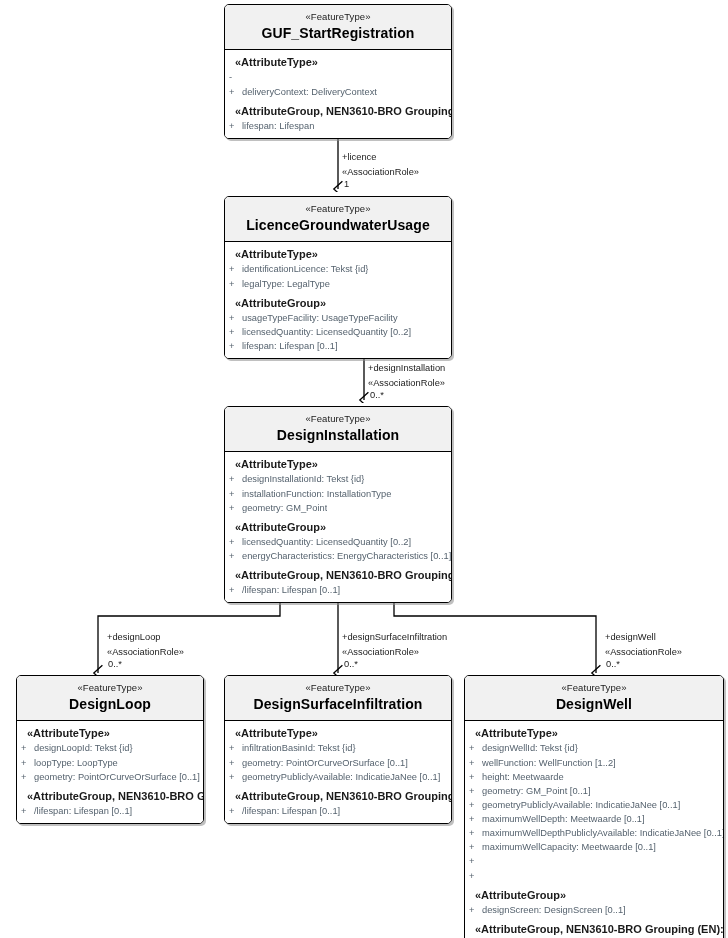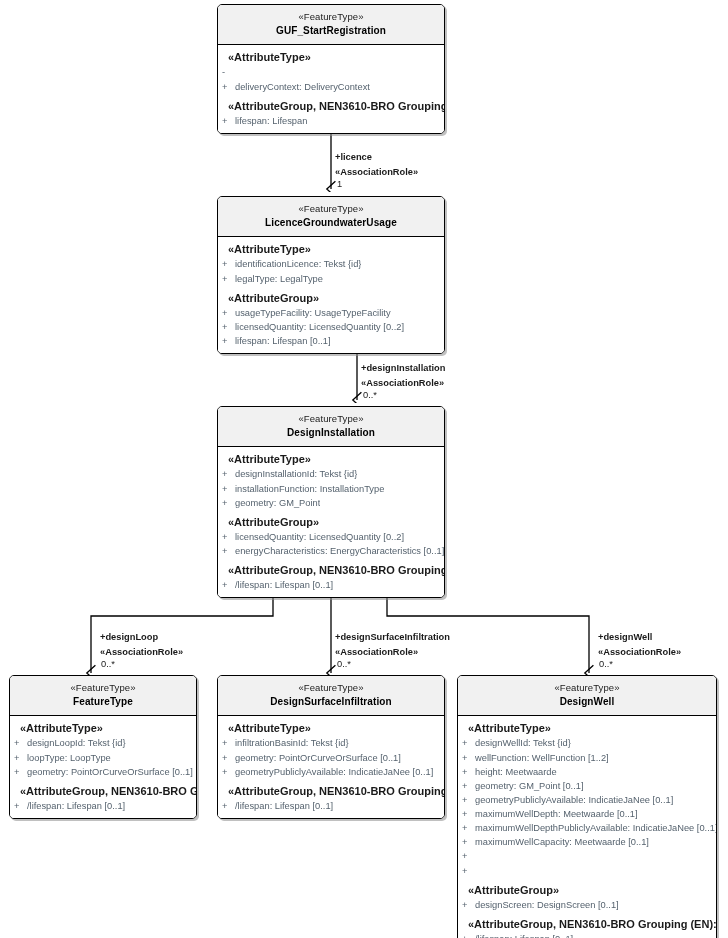--- a/index.html
+++ b/index.html
@@ -10,21 +10,21 @@
   body {
     width: 728px;
     height: 938px;
     position: relative;
     font-family: "Liberation Sans", "DejaVu Sans", sans-serif;
     overflow: hidden;
   }
 
   #diagram {
     position: absolute;
-    left: 1px; top: 0;
+    left: 8px; top: 0;
     width: 710px;
     height: 938px;
   }
 
   
   #connectors {
     position: absolute;
     left: 0; top: 0;
     width: 728px;
     height: 938px;
@@ -49,21 +49,21 @@
     line-height: 1.25;
   }
   .stereotype {
     display: block;
     font-size: 9.5px;
     color: #1a1a1a;
     letter-spacing: 0.1px;
   }
   .classname {
     display: block;
-    font-size: 10px;
+    font-size: 14px;
     font-weight: bold;
     color: #000000;
     margin-top: 2px;
     letter-spacing: 0.1px;
   }
   .uml-body {
     background: #ffffff;
     padding: 5px 0 5px 0;
   }
   .compartment + .compartment {
@@ -100,21 +100,20 @@
     font-style: normal;
   }
 
   
   .assoc-label {
     position: absolute;
     font-size: 9.3px;
     color: #1a1a1a;
     line-height: 1.62;
     white-space: nowrap;
-    font-weight: bold;
   }
   .assoc-role {
     display: block;
     color: #1a1a1a;
   }
   .assoc-stereo {
     display: block;
     color: #1a1a1a;
   }
   .assoc-mult {
@@ -256,21 +255,21 @@
           <span class="attr-vis">+</span>
           <span class="attr-text">/lifespan: Lifespan [0..1]</span>
         </div>
       </div>
     </div>
   </div>
 
   <div class="uml-class" style="left:8px; top:675px; width:188px;">
     <div class="uml-header">
       <span class="stereotype">«FeatureType»</span>
-      <span class="classname">FeatureType</span>
+      <span class="classname">DesignLoop</span>
     </div>
     <div class="uml-body">
       <div class="compartment">
         <div class="grp-label">«AttributeType»</div>
         <div class="attr-row">
           <span class="attr-vis">+</span>
           <span class="attr-text">designLoopId: Tekst {id}</span>
         </div>
         <div class="attr-row">
           <span class="attr-vis">+</span>

